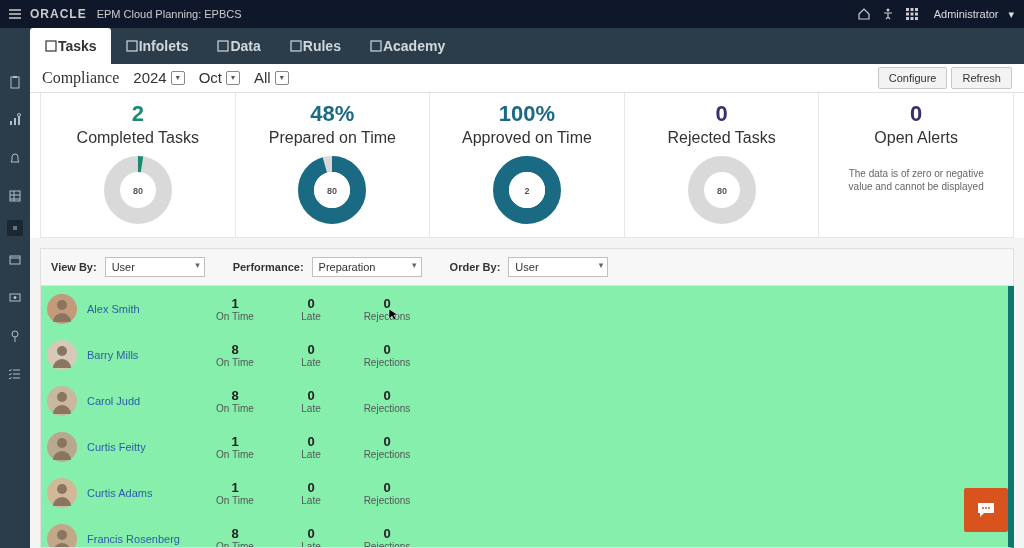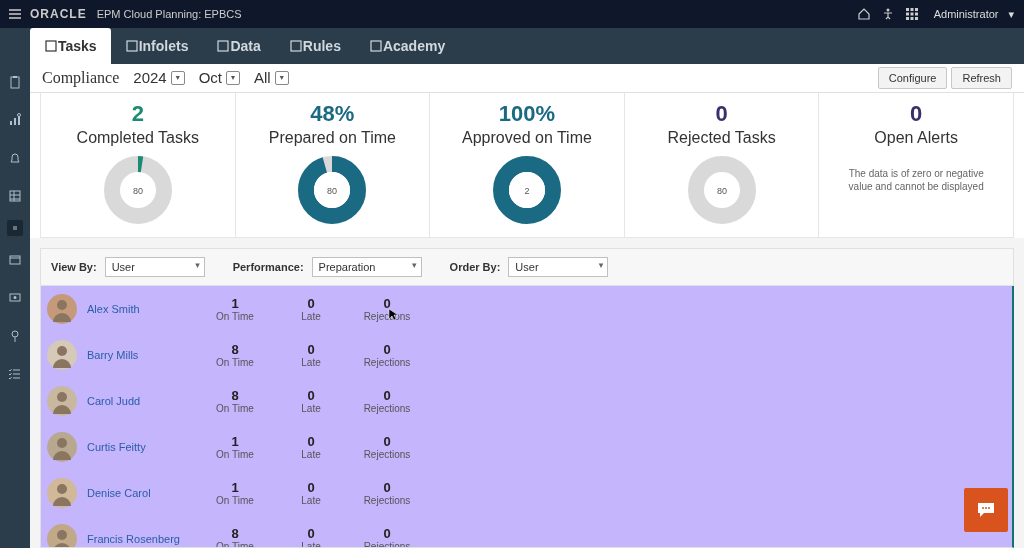--- a/index.html
+++ b/index.html
@@ -32,29 +32,29 @@
   .ph-select { font-family: Georgia, serif; font-size:15px; color:#333; display:flex; align-items:center; gap:4px; margin-right:14px; }
   .ph-select .chev { width:14px;height:14px;border:1px solid #888; display:inline-flex; align-items:center; justify-content:center; font-size:8px; color:#555; border-radius:2px;}
   .ph-spacer { flex:1; }
   .ph-btn { background:#f3f3f3; border:1px solid #c8c8c8; border-radius:2px; font-size:11px; padding: 4px 10px; color:#333; margin-left:4px; cursor:pointer; }
 
   .cards { display:flex; padding: 0 10px; gap:0; background:#fff; }
   .card { flex:1; border:1px solid #e6e6e6; border-top:none; padding: 8px 6px 12px; text-align:center; position:relative; }
   .card:not(:first-child){ border-left:none; }
   .card-num { font-size: 22px; font-weight:600; }
   .card-label { font-size: 16px; color:#333; margin-top:2px; }
-  .donut-wrap { margin-top:8px; display:flex; justify-content:center; }
+  .donut-wrap { margin-top:8px; display:flex; justify-content:center;font-weight:bold; }
   .openalert-msg { font-size:10px; color:#666; margin-top:20px; line-height:1.3; padding: 0 16px;}
 
   .filterbar { background:#f7f7f7; border:1px solid #e0e0e0; margin: 10px 10px 0; padding: 8px 10px; display:flex; align-items:center; gap:8px; font-size:11px; color:#333;}
   .flabel { font-weight:600; }
   .select { border:1px solid #c0c0c0; background:#fff; font-size:11px; padding:3px 18px 3px 6px; position:relative; min-width:100px; }
   .select::after { content:"▾"; position:absolute; right:4px; top:2px; font-size:9px; color:#666; }
 
-  .userlist { background:#c4b5fd; margin: 0 10px; border-left:1px solid #e0e0e0; border-right:2px solid #0f766e; border-bottom:1px solid #e0e0e0; overflow:hidden; height: 274px; }
+  .userlist { background:#86efac; margin: 0 10px; border-left:1px solid #e0e0e0; border-right:6px solid #0f766e; border-bottom:1px solid #e0e0e0; overflow:hidden; height: 274px; }
   .urow { display:flex; align-items:center; padding: 8px 6px; }
   .avatar { width:30px; height:30px; border-radius:50%; background:#d8cfc4; margin-right:10px; flex-shrink:0; display:flex; align-items:center; justify-content:center;}
   .uname { width: 110px; font-size:11px; color:#2a5da8; cursor:pointer; }
   .metric { width:76px; text-align:center; }
   .metric .mnum { font-size:13px; font-weight:600; color:#222; }
   .metric .mlabel { font-size:10px; color:#555; }
 
   .chatfab { position:fixed; right:16px; bottom:16px; width:44px; height:44px; background:#d9531e; color:#fff; display:flex; align-items:center; justify-content:center; border-radius:2px; font-size:18px;}
 
   .cursor-ptr { position:absolute; left:388px; top:308px; font-size:12px; color:#000; pointer-events:none;}
@@ -378,21 +378,21 @@
             <div class="mlabel">Rejections</div>
           </div>
         </div>
         <div class="urow">
           <div class="avatar" style="background: rgb(208, 184, 152);">
             <svg width="30" height="30" viewBox="0 0 30 30">
               <circle cx="15" cy="11" r="5" fill="#8a7560"></circle>
               <path d="M6 28a9 9 0 0118 0z" fill="#8a7560"></path>
             </svg>
           </div>
-          <div class="uname">Denise Carol</div>
+          <div class="uname">Curtis Adams</div>
           <div class="metric">
             <div class="mnum">1</div>
             <div class="mlabel">On Time</div>
           </div>
           <div class="metric">
             <div class="mnum">0</div>
             <div class="mlabel">Late</div>
           </div>
           <div class="metric">
             <div class="mnum">0</div>

